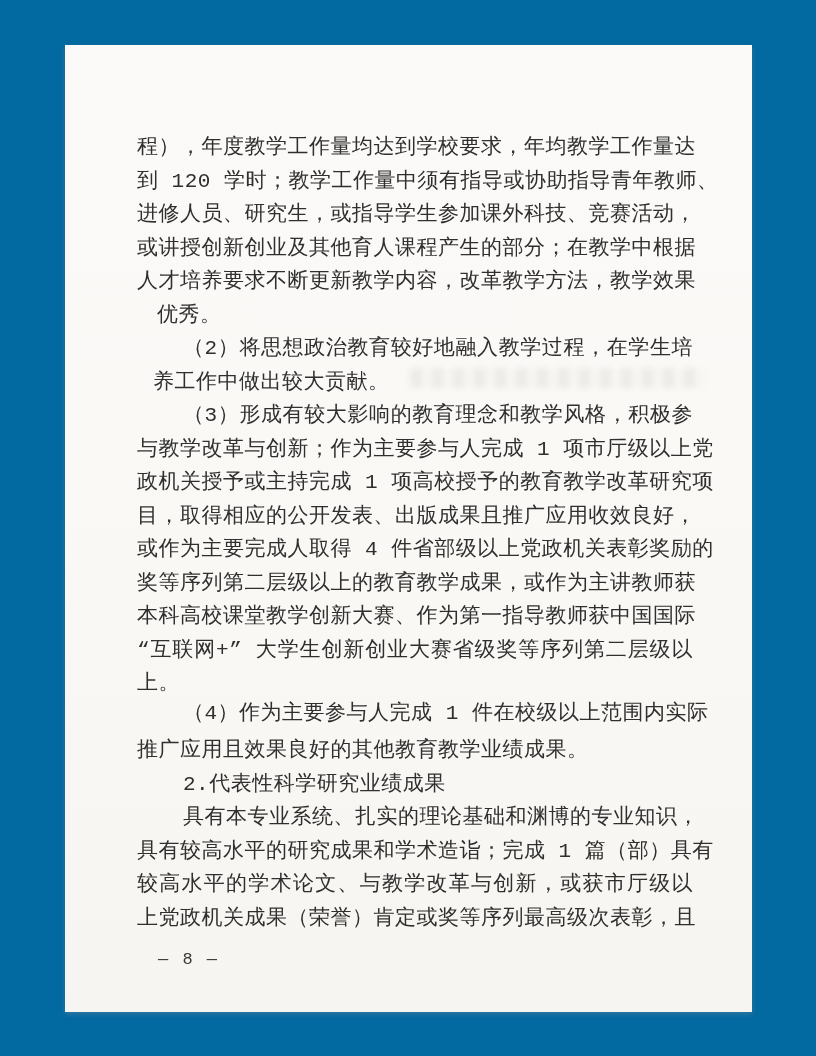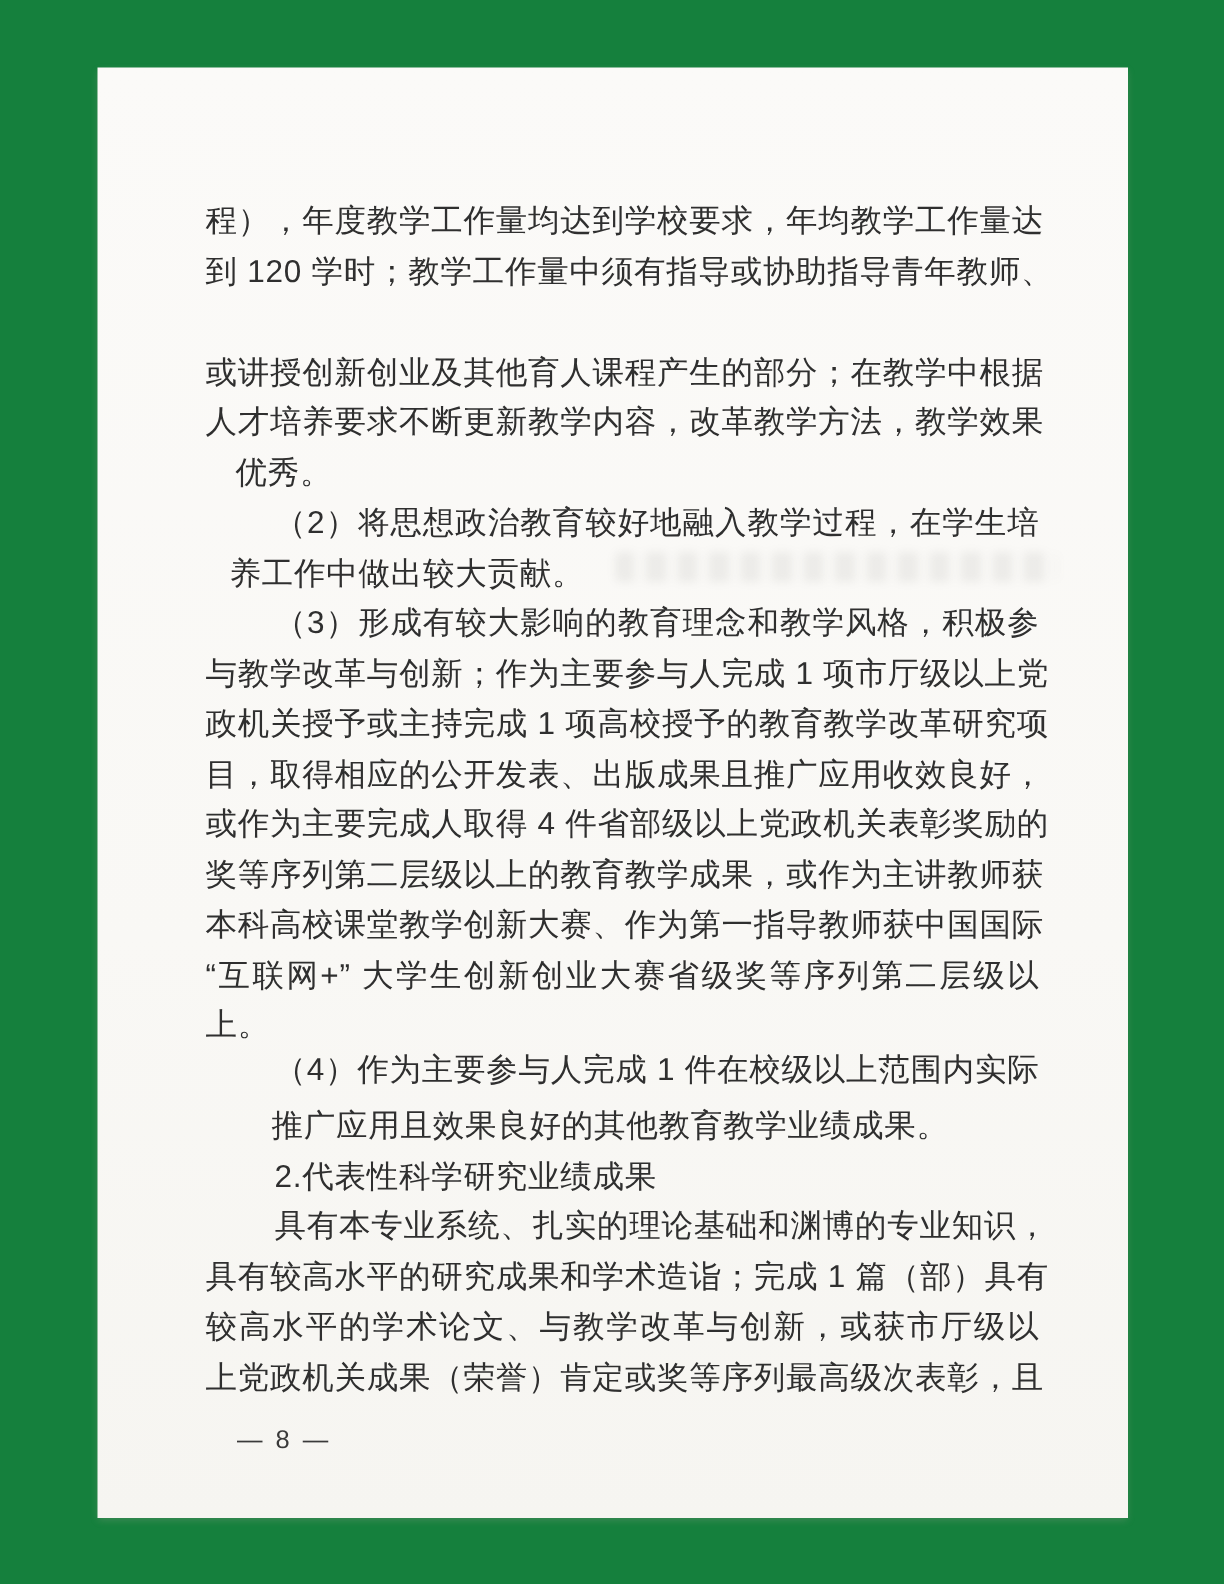--- a/index.html
+++ b/index.html
@@ -7,22 +7,22 @@
     padding: 0;
     background: #ffffff;
     width: 816px;
     height: 1056px;
     overflow: hidden;
   }
   .canvas {
     position: relative;
     width: 816px;
     height: 1056px;
-    background: #15803d;
-    font-family: Liberation Sans, sans-serif;
+    background: #0369a1;
+    font-family: Liberation Mono, monospace;
   }
   .sheet {
     position: absolute;
     left: 65px;
     top: 45px;
     width: 687px;
     height: 967px;
     background: linear-gradient(180deg, #fbfaf8 0%, #f9f8f5 60%, #f6f5f1 100%);
     box-shadow: 0 2px 5px rgba(170,165,150,0.28), 0 0 2px rgba(0,0,0,0.04);
   }
@@ -78,36 +78,37 @@
 </style>
 </head>
 <body>
 
 <div class="canvas">
   <div class="sheet">
     <div class="bleed-artifact"></div>
     <div class="textblock" id="textblock">
         <div class="line" style="top: 0px;">程），年度教学工作量均达到学校要求，年均教学工作量达</div>
         <div class="line" style="top: 34px;">到 120 学时；教学工作量中须有指导或协助指导青年教师、</div>
+        <div class="line" style="top: 67px;">进修人员、研究生，或指导学生参加课外科技、竞赛活动，</div>
         <div class="line" style="top: 101px;">或讲授创新创业及其他育人课程产生的部分；在教学中根据</div>
         <div class="line" style="top: 134px;">人才培养要求不断更新教学内容，改革教学方法，教学效果</div>
         <div class="line end" style="top: 168px; margin-left: 20px;">优秀。</div>
         <div class="line indent" style="top: 201px;">（2）将思想政治教育较好地融入教学过程，在学生培</div>
         <div class="line end" style="top: 235px; margin-left: 16px;">养工作中做出较大贡献。</div>
         <div class="line indent" style="top: 268px;">（3）形成有较大影响的教育理念和教学风格，积极参</div>
         <div class="line" style="top: 302px;">与教学改革与创新；作为主要参与人完成 1 项市厅级以上党</div>
         <div class="line" style="top: 335px;">政机关授予或主持完成 1 项高校授予的教育教学改革研究项</div>
         <div class="line" style="top: 369px;">目，取得相应的公开发表、出版成果且推广应用收效良好，</div>
         <div class="line" style="top: 402px;">或作为主要完成人取得 4 件省部级以上党政机关表彰奖励的</div>
         <div class="line" style="top: 436px;">奖等序列第二层级以上的教育教学成果，或作为主讲教师获</div>
         <div class="line" style="top: 503px;">“互联网+” 大学生创新创业大赛省级奖等序列第二层级以</div>
         <div class="line" style="top: 469px;">本科高校课堂教学创新大赛、作为第一指导教师获中国国际</div>
         <div class="line end" style="top: 536px;">上。</div>
         <div class="line indent" style="top: 566px;">（4）作为主要参与人完成 1 件在校级以上范围内实际</div>
-        <div class="line end" style="top: 603px; margin-left: 44px;">推广应用且效果良好的其他教育教学业绩成果。</div>
+        <div class="line end" style="top: 603px;">推广应用且效果良好的其他教育教学业绩成果。</div>
         <div class="line indent end" style="top: 637px;">2.代表性科学研究业绩成果</div>
         <div class="line indent" style="top: 670px;">具有本专业系统、扎实的理论基础和渊博的专业知识，</div>
         <div class="line" style="top: 704px;">具有较高水平的研究成果和学术造诣；完成 1 篇（部）具有</div>
         <div class="line" style="top: 737px;">较高水平的学术论文、与教学改革与创新，或获市厅级以</div>
         <div class="line" style="top: 771px;">上党政机关成果（荣誉）肯定或奖等序列最高级次表彰，且</div>
       </div>
     <div class="page-number">— 8 —</div>
   </div>
 </div>
 

